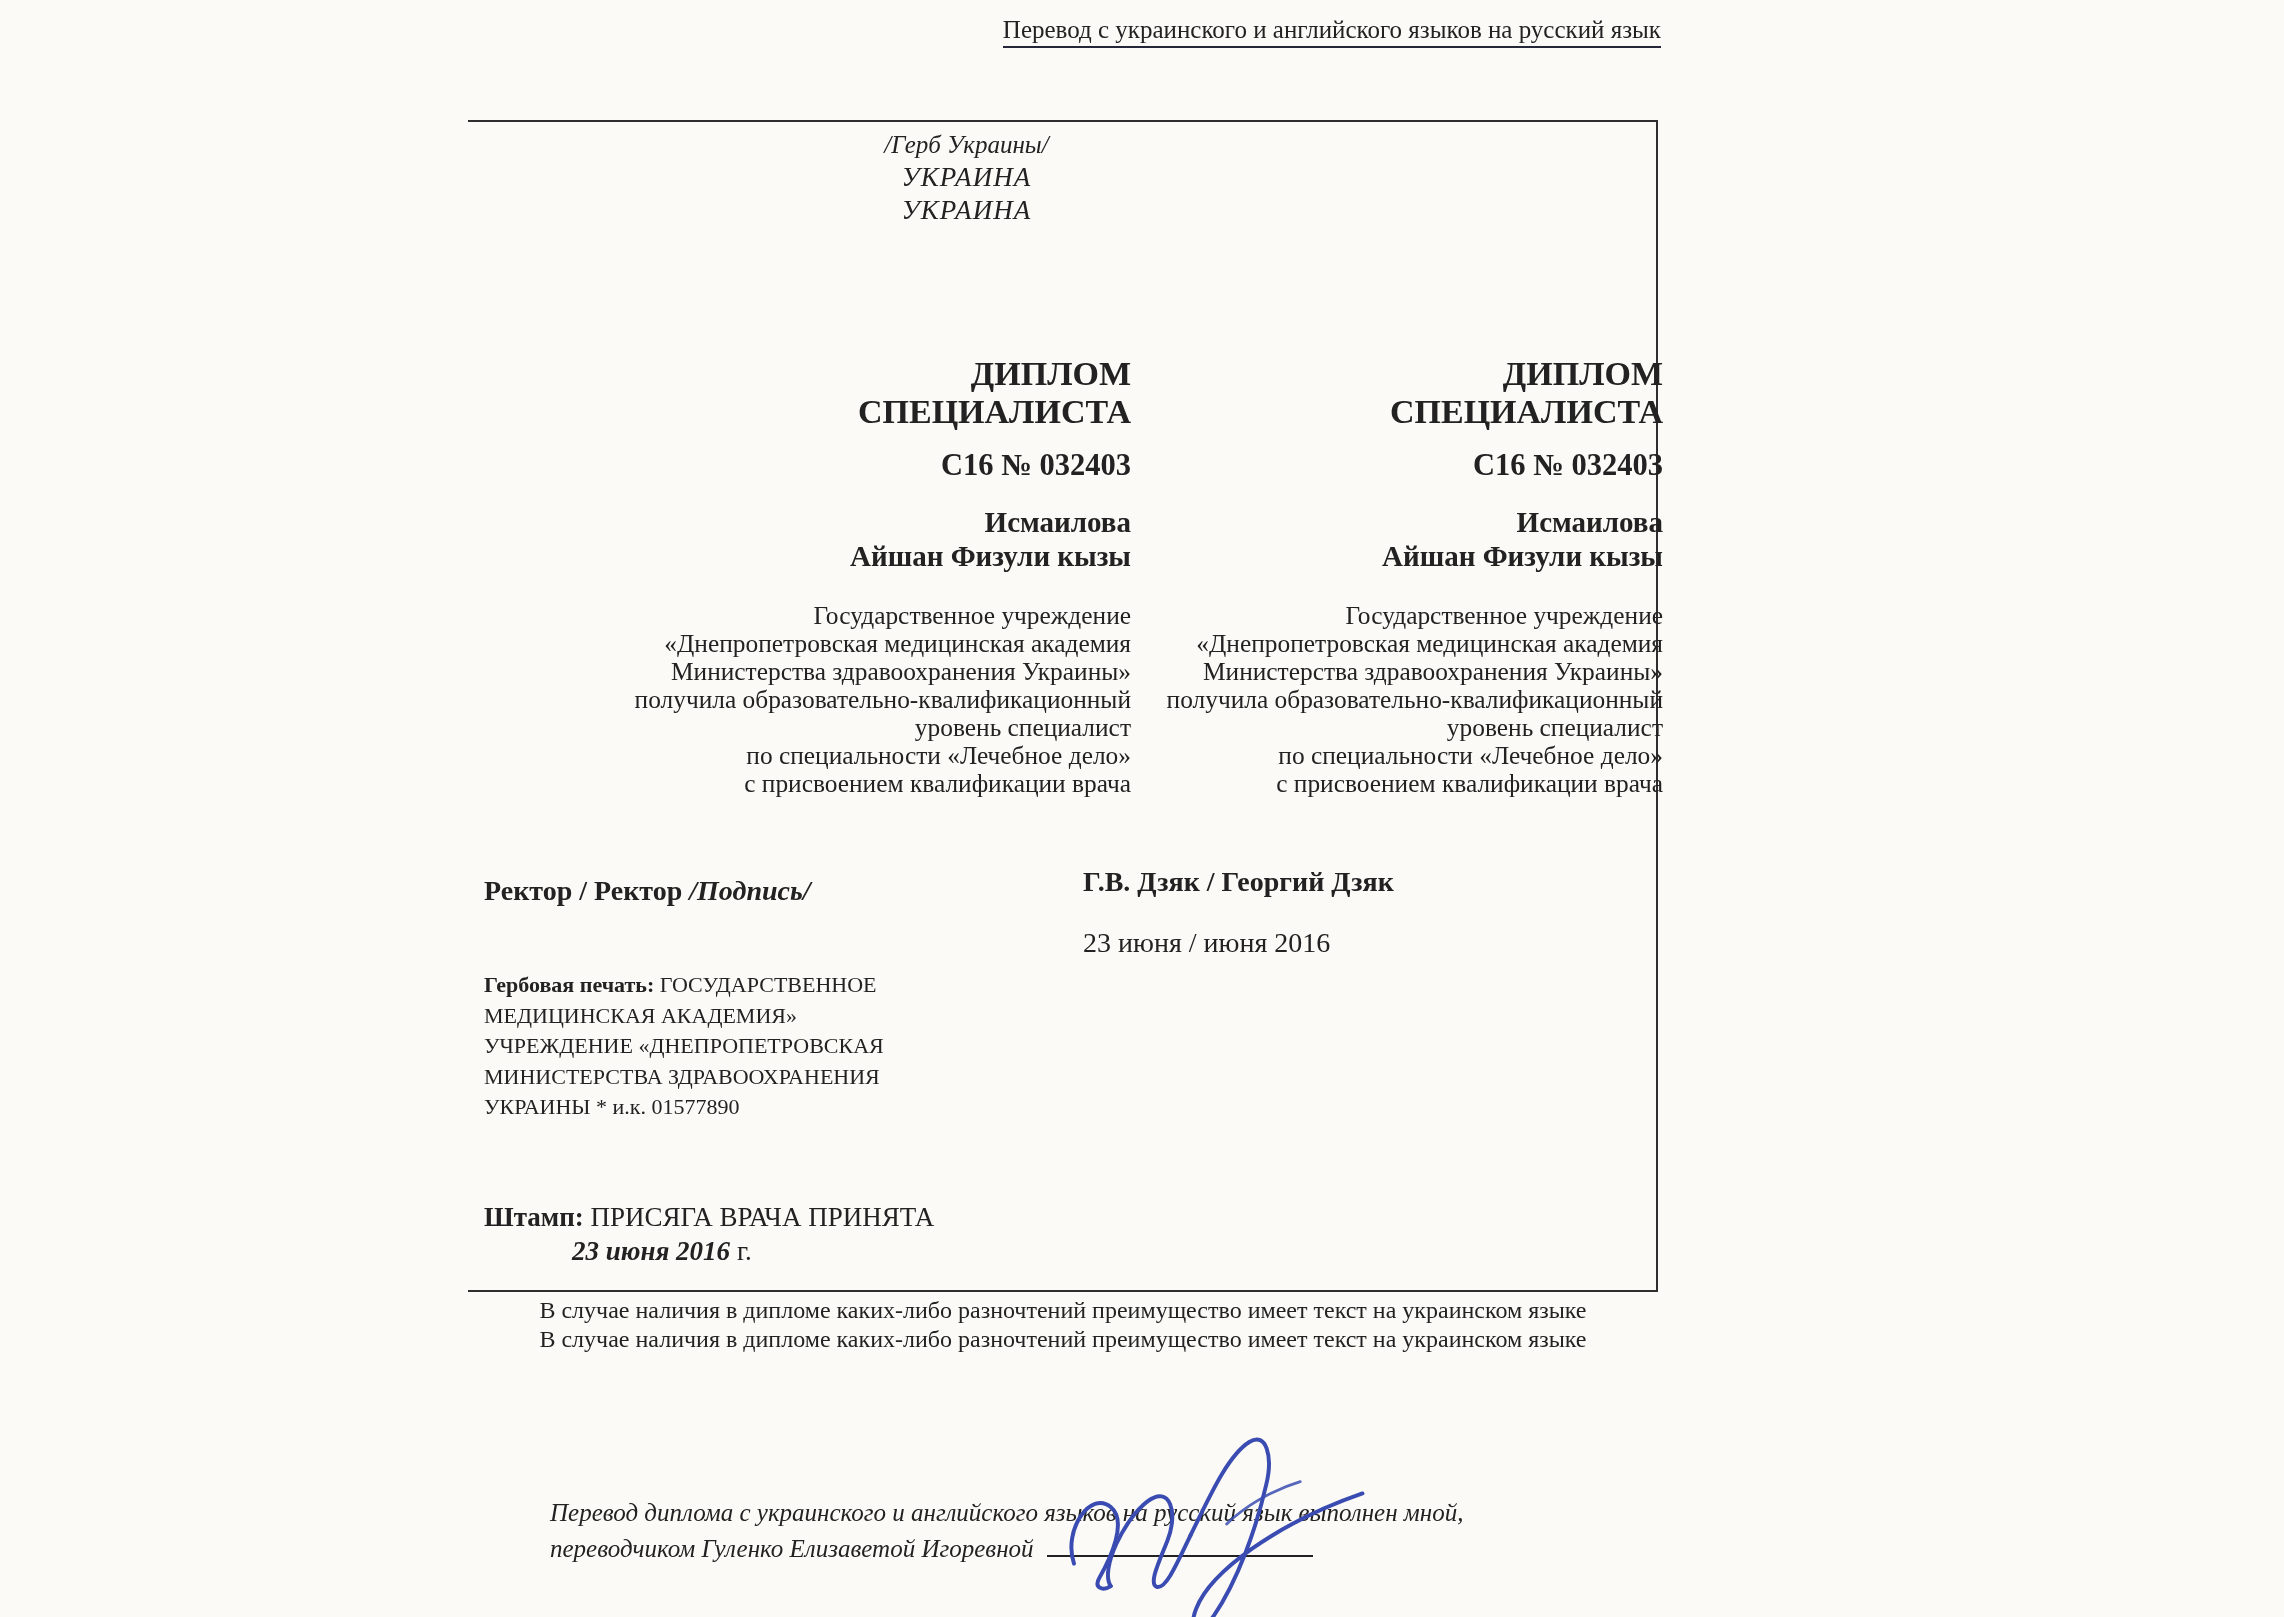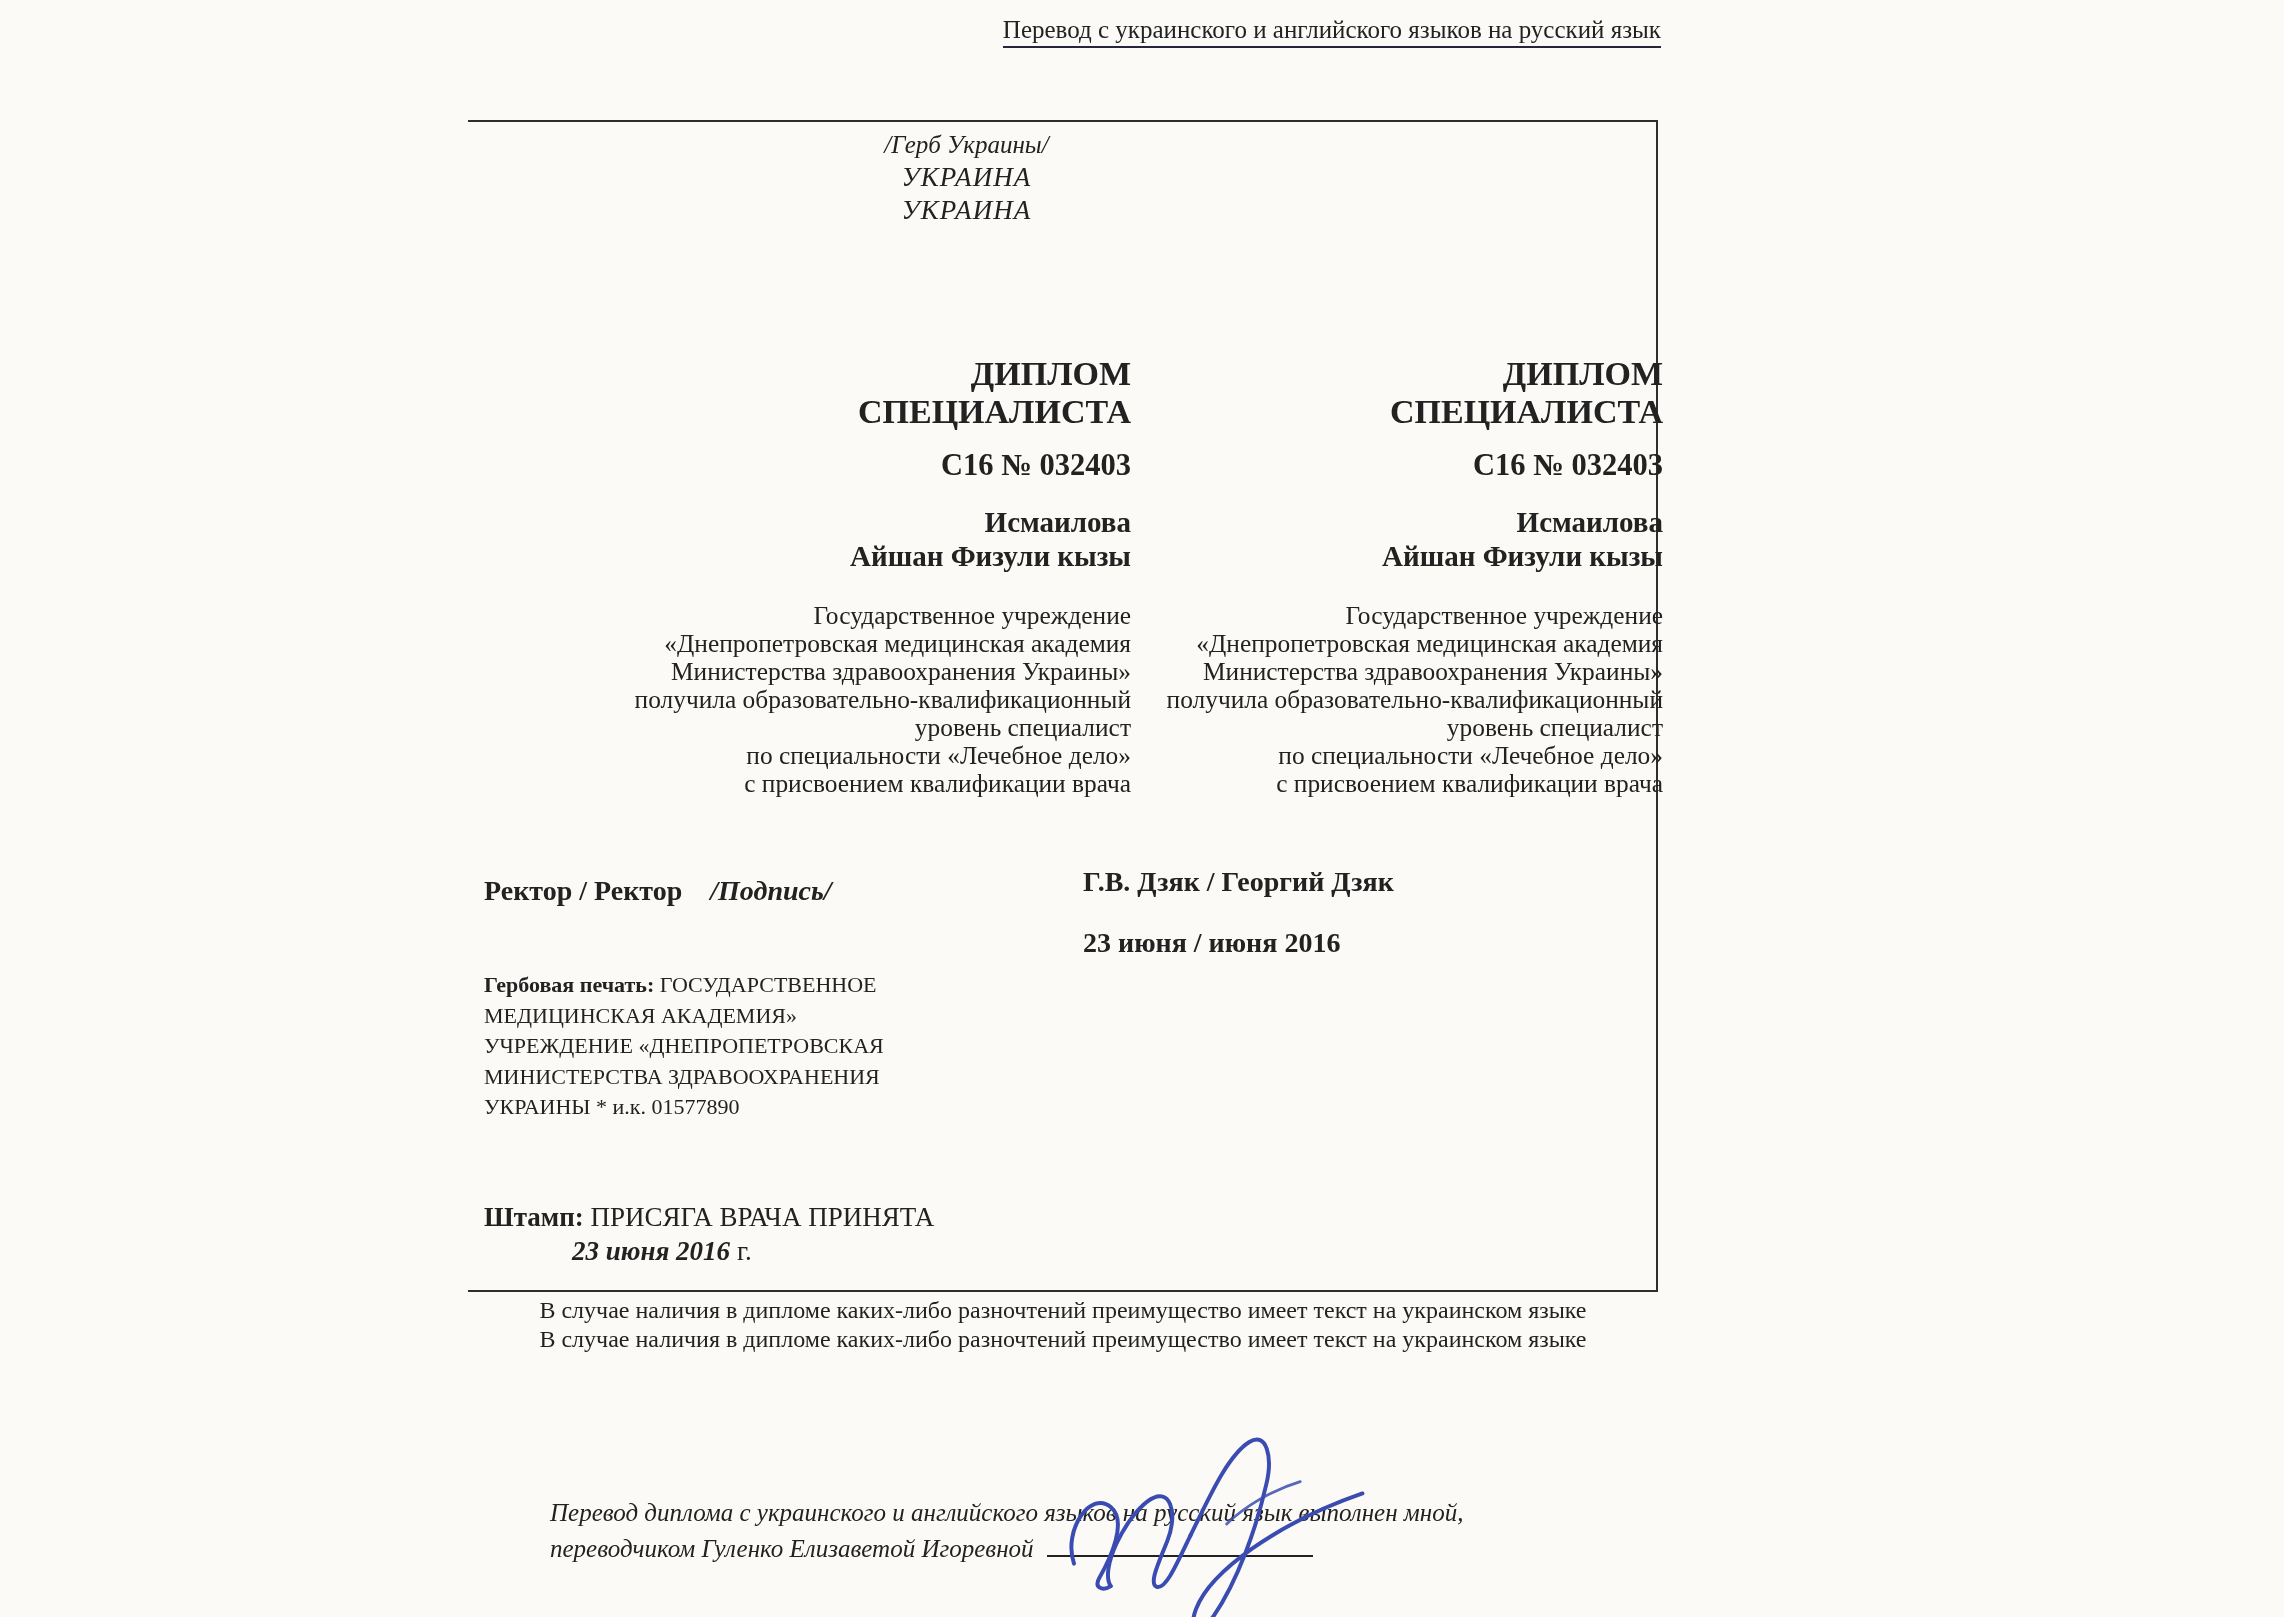--- a/index.html
+++ b/index.html
@@ -37,23 +37,23 @@
   .col-right{left:1052px;width:611px;}
   .block{position:absolute;width:100%;left:0;text-align:right;}
   .b-title{top:355px;font-weight:bold;font-size:34px;line-height:38px;}
   .b-number{top:448px;font-weight:bold;font-size:30.5px;}
   .b-holder{top:505px;font-weight:bold;font-size:29px;line-height:34px;}
   .b-body{top:601px;font-size:25.4px;line-height:28px;}
   .sig-left{
     position:absolute;left:484px;top:875px;
     font-size:28px;font-weight:bold;white-space:nowrap;
   }
-  .sig-left .sig-note{font-style:italic;margin-left:28px;}
+  .sig-left .sig-note{font-style:italic;margin-left:7px;}
   .sig-right-name{position:absolute;left:1083px;top:866px;font-size:28px;font-weight:bold;white-space:nowrap;}
-  .sig-right-date{position:absolute;left:1083px;top:927px;font-size:28px;font-weight:bold;white-space:nowrap;}
+  .sig-right-date{position:absolute;left:1083px;top:927px;font-size:28px;font-weight:normal;white-space:nowrap;}
   .seal{
     position:absolute;left:484px;top:970px;width:645px;
     font-size:22px;line-height:30.5px;
   }
   .seal .lbl{font-weight:bold;}
   .stamp1{position:absolute;left:484px;top:1202px;font-size:27px;white-space:nowrap;}
   .stamp1 .lbl{font-weight:bold;}
   .stamp2{position:absolute;left:572px;top:1236px;font-size:27px;white-space:nowrap;}
   .stamp2 .dt{font-weight:bold;font-style:italic;}
   .notice{position:absolute;left:469px;width:1188px;text-align:center;font-size:24px;white-space:nowrap;}

